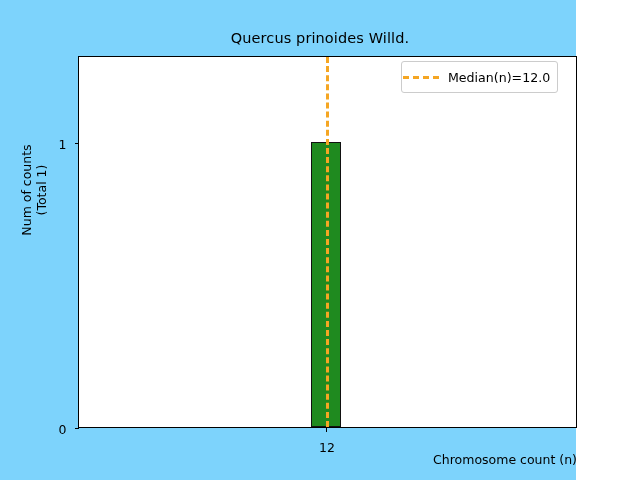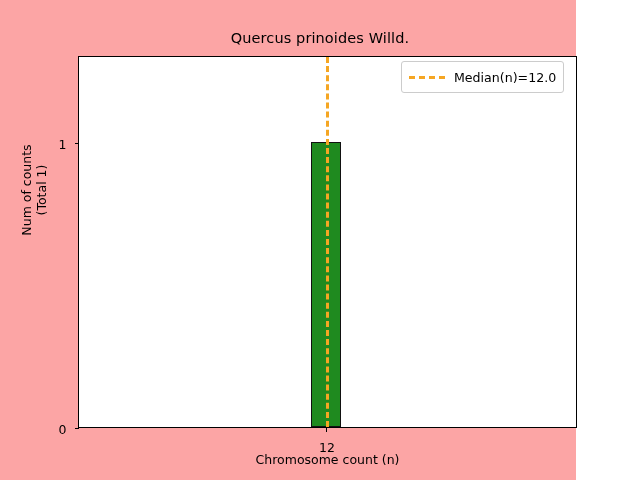--- a/index.html
+++ b/index.html
@@ -12,21 +12,21 @@
     height: 480px;
     overflow: hidden;
     font-family: "DejaVu Sans", sans-serif;
     color: #000000;
   }
 
   #figure {
     position: relative;
     width: 576px;
     height: 480px;
-    background: #fca5a5;
+    background: #7dd3fc;
   }
 
   
   #chart-title {
     position: absolute;
     left: 0;
     top: 30px;
     width: 640px;
     text-align: center;
     font-size: 14.5px;
@@ -103,21 +103,21 @@
     font-size: 12.5px;
     white-space: nowrap;
   }
 
   
   #xlabel {
     position: absolute;
     left: 78px;
     top: 452px;
     width: 499px;
-    text-align: center;
+    text-align: right;
     font-size: 12.5px;
     white-space: nowrap;
   }
   #ylabel {
     position: absolute;
     left: -96px;
     top: 175px;
     width: 260px;
     text-align: center;
     transform: rotate(-90deg);
@@ -125,21 +125,21 @@
     font-size: 12.5px;
     line-height: 15px;
     white-space: pre-line;
   }
 
   
   #legend {
     position: absolute;
     left: 400px;
     top: 60px;
-    padding: 5px 7px 5px 7px;
+    padding: 5px 7px 5px 1px;
     background: #ffffff;
     border: 1px solid #cccccc;
     border-radius: 3px;
     box-sizing: border-box;
   }
   .legend-row {
     display: flex;
     align-items: center;
     height: 20px;
   }

